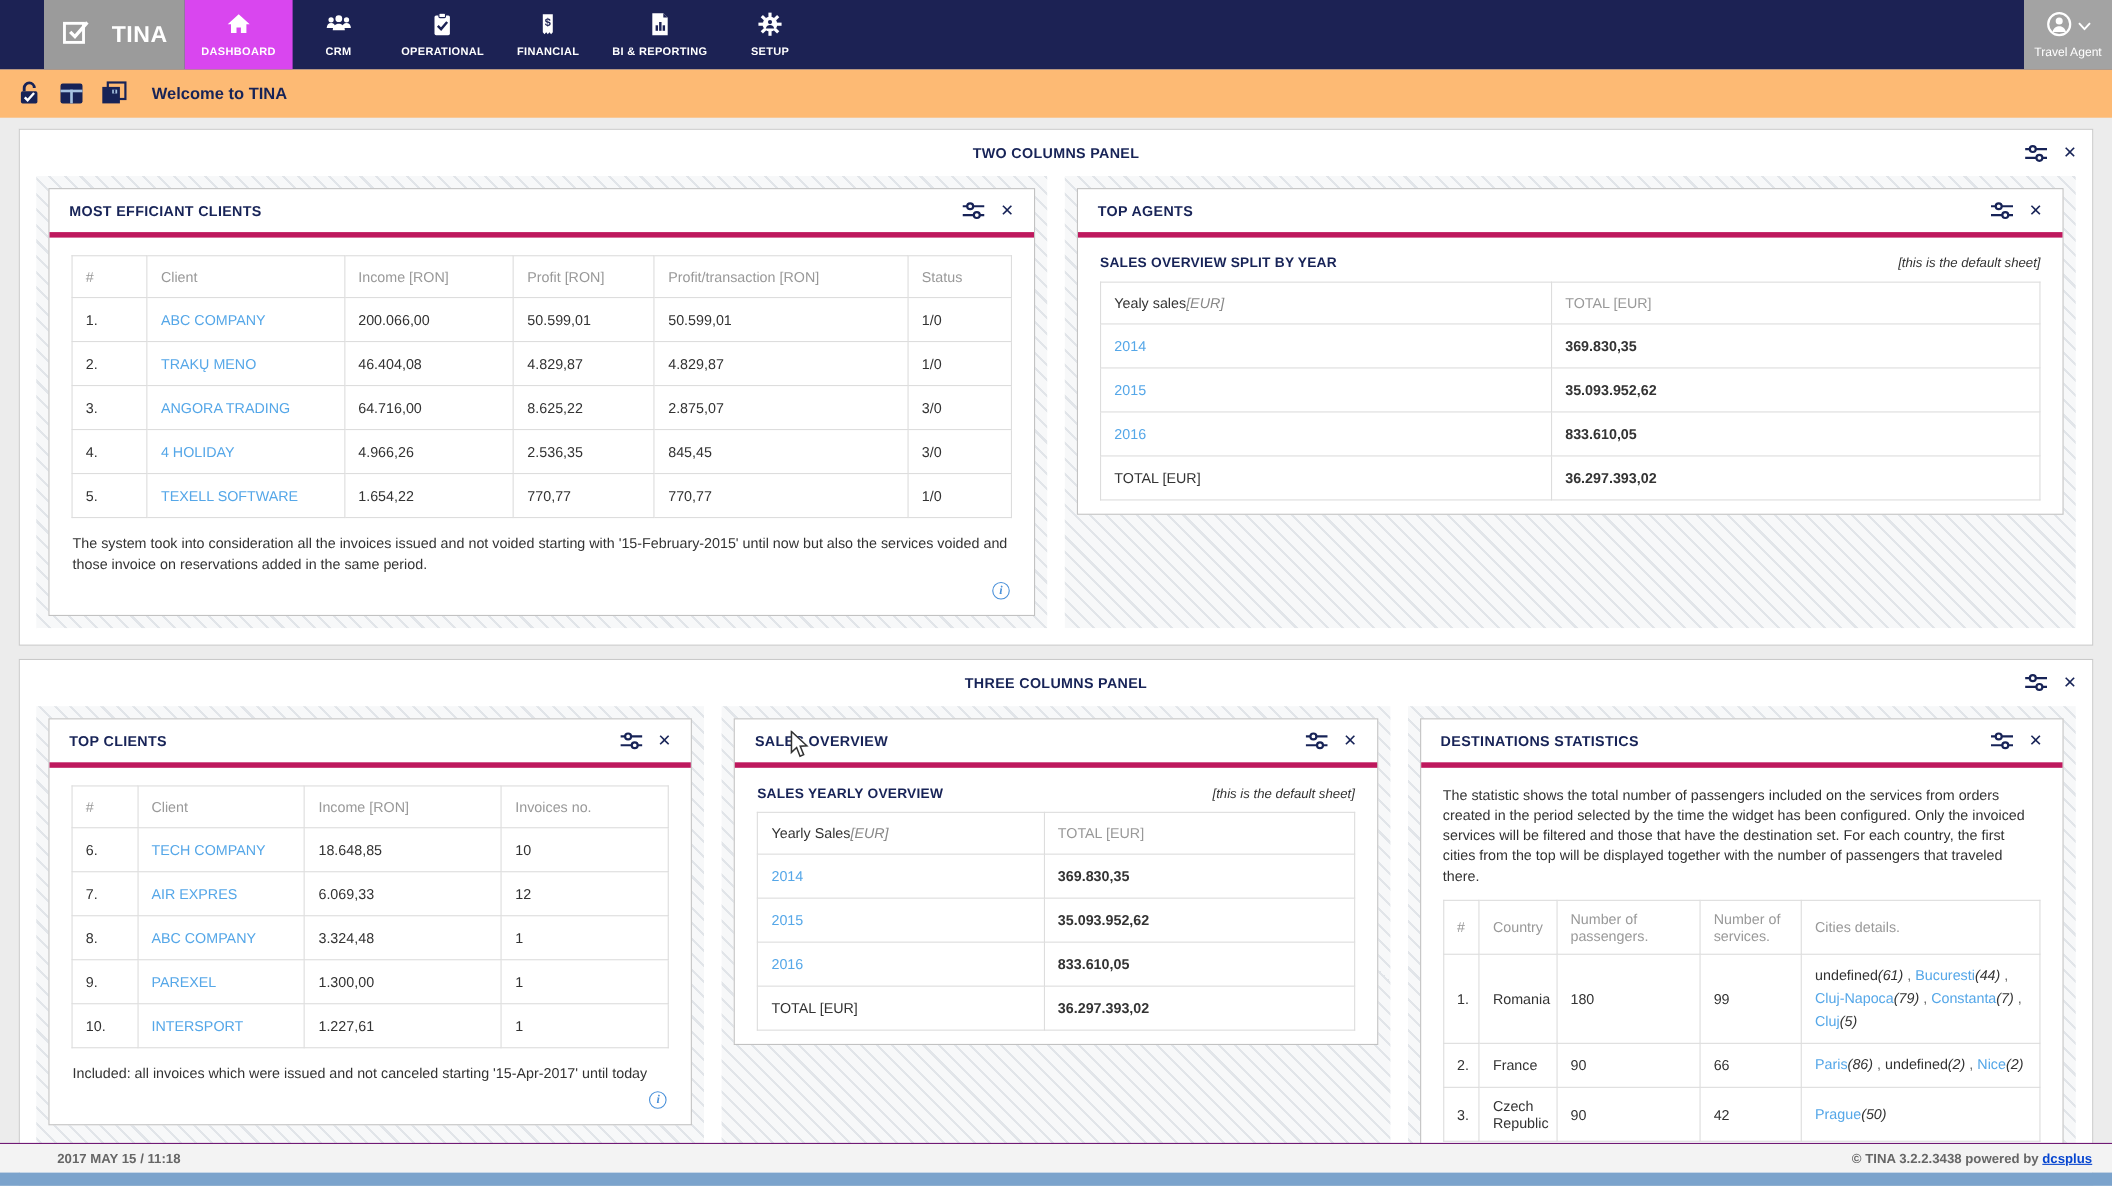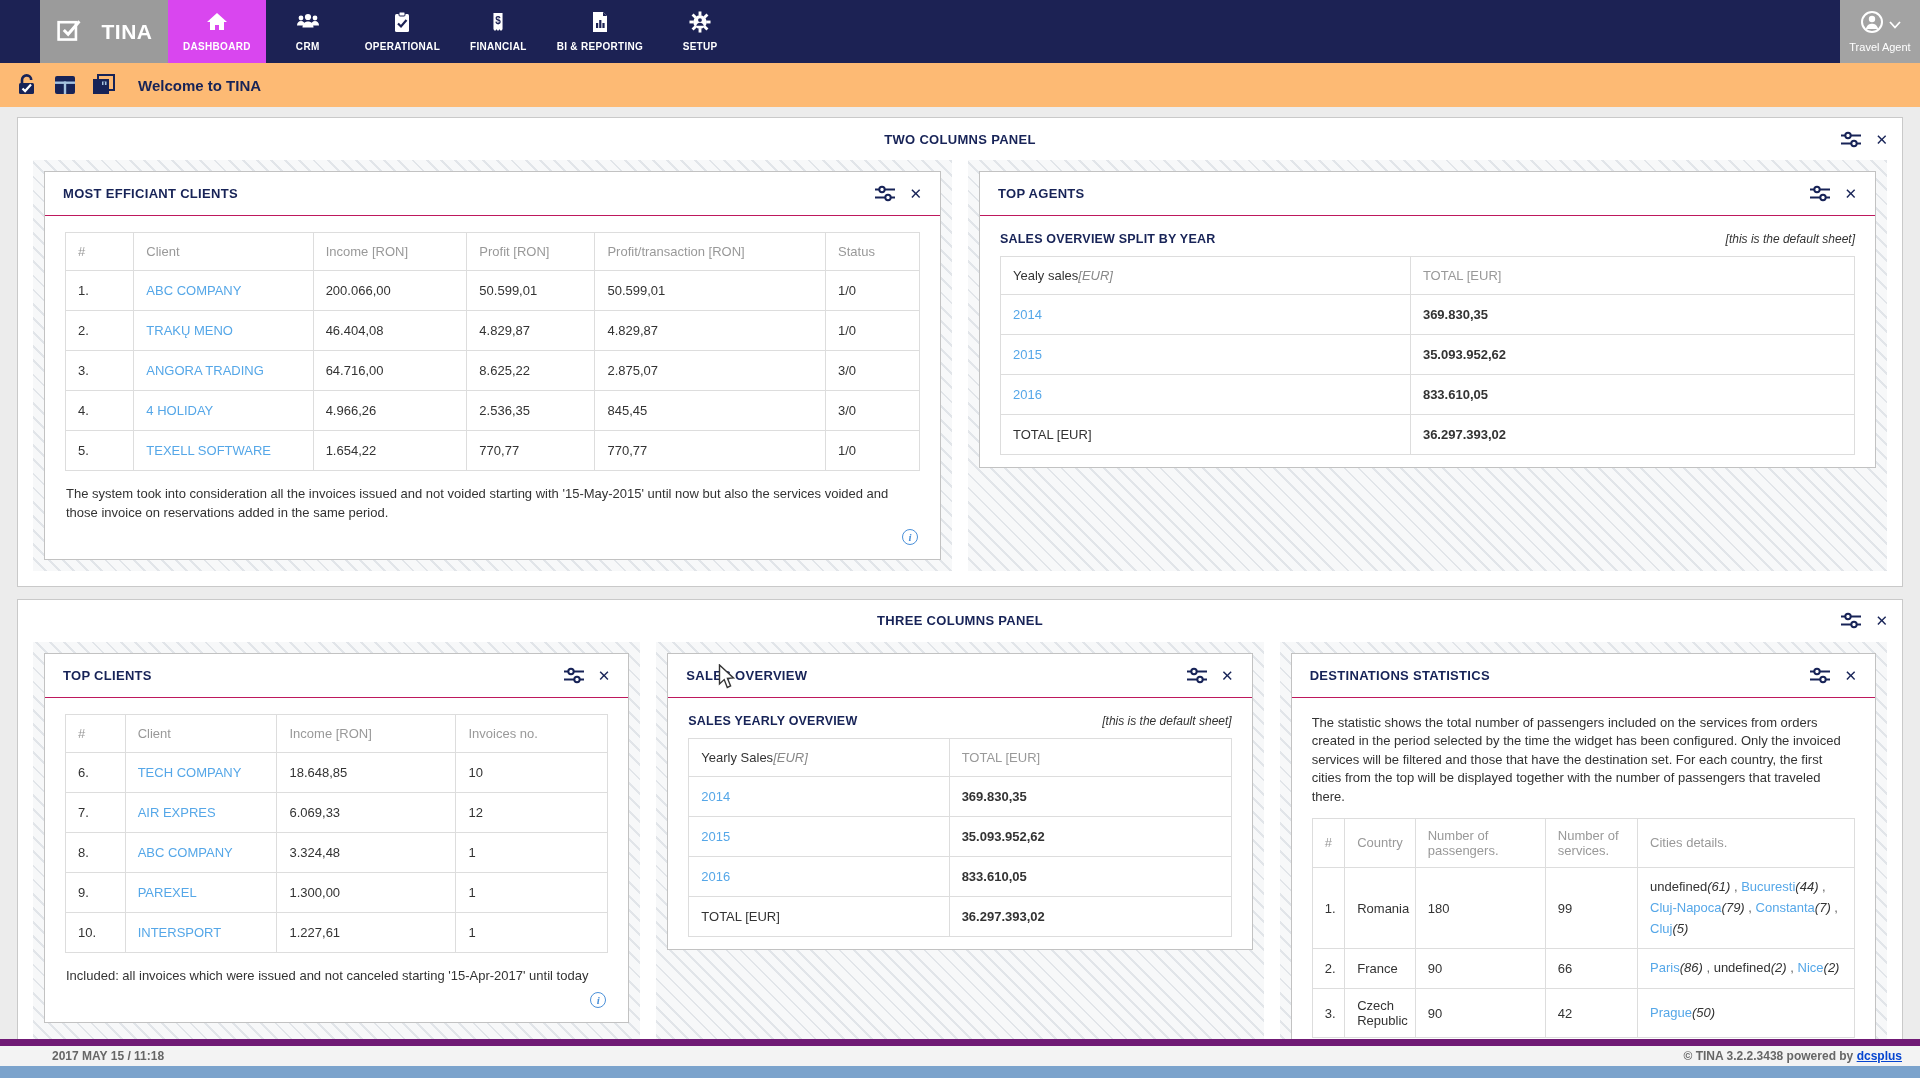--- a/index.html
+++ b/index.html
@@ -30,21 +30,21 @@
   .panel-titlebar { height:42px; position:relative; display:flex; align-items:center; justify-content:center; }
   .panel-title { color:#172357; font-weight:bold; font-size:13px; letter-spacing:.3px; }
   .chrome { position:absolute; right:14px; top:0; height:100%; display:flex; align-items:center; gap:14px; }
   .icon-btn { cursor:pointer; display:flex; align-items:center; color:#172357; }
   .xmark { font-size:15px; font-weight:bold; color:#172357; line-height:1; }
   .panel-body { display:flex; gap:16px; padding:0 15px 15px; align-items:stretch; }
   .wrap { flex:1; padding:11px;
     background:#f7f8f9;
     background-image:repeating-linear-gradient(45deg, rgba(0,0,0,0) 0 8px, rgba(185,193,203,.35) 8px 10px); }
   .card { background:#fff; border:1px solid #c2c2c2; }
-  .card-header { height:44px; display:flex; align-items:center; padding:0 18px; border-bottom:1px solid #be185d; }
+  .card-header { height:44px; display:flex; align-items:center; padding:0 18px; border-bottom:5px solid #be185d; }
   .card-title { color:#172357; font-weight:bold; font-size:13px; letter-spacing:.3px; flex:1; }
   .card-body { padding:16px 20px 12px; }
   .subhead-row { display:flex; align-items:baseline; justify-content:space-between; margin-bottom:10px; }
   .subhead { color:#172357; font-weight:bold; font-size:12.5px; letter-spacing:.2px; }
   .sheet-note { font-style:italic; font-size:12px; color:#333; }
 
   
   table.grid { width:100%; border-collapse:collapse; table-layout:fixed; font-size:13px; }
   table.grid th, table.grid td { border:1px solid #ddd; padding:9px 12px; text-align:left; vertical-align:middle; }
   table.grid th { color:#999; font-weight:400; height:38px; }
@@ -60,21 +60,21 @@
     font-family:"Liberation Serif",serif; font-style:italic; font-size:11px; font-weight:bold;
     display:flex; align-items:center; justify-content:center; cursor:pointer; }
   .desc { font-size:13px; color:#333; line-height:1.42; margin-bottom:12px; }
   .cities { line-height:1.6; }
   .cnt { font-style:italic; color:#333; }
   .muted-city { color:#333; }
   .citysep { color:#666; }
 
   
   .footer { position:absolute; left:0; right:0; bottom:12px; height:27px; background:#f3f3f3;
-    border-top:7px solid #701a75; display:flex; align-items:center; justify-content:space-between;
+    border-top:1px solid #701a75; display:flex; align-items:center; justify-content:space-between;
     padding:0 18px 0 52px; font-size:12px; font-weight:bold; color:#666;gap:19px; }
   .bottom-strip { position:absolute; left:0; right:0; bottom:0; height:12px; background:#7ba3cc; }
   .vendor-link { color:#0645d0; text-decoration:underline; cursor:pointer; font-weight:bold; }
 
   .cursor { position:absolute; left:718px; top:664px; z-index:60; pointer-events:none; }
 </style>
 </head>
 <body>
 
 <div class="nav">
@@ -306,21 +306,21 @@
                 <tr>
                   <td>5.</td>
                   <td><span class="lnk">TEXELL SOFTWARE</span></td>
                   <td>1.654,22</td>
                   <td>770,77</td>
                   <td>770,77</td>
                   <td>1/0</td>
                 </tr>
               </tbody>
             </table>
-            <div class="footnote">The system took into consideration all the invoices issued and not voided starting with '15-May-2015' until now but also the services voided and those invoice on reservations added in the same period.</div>
+            <div class="footnote">The system took into consideration all the invoices issued and not voided starting with '15-February-2015' until now but also the services voided and those invoice on reservations added in the same period.</div>
             <div class="info-row">
                 <span class="info-ic">i</span>
               </div>
           </div>
         </div>
       </div>
 
       <div class="wrap">
         <div class="card">
           <div class="card-header">

